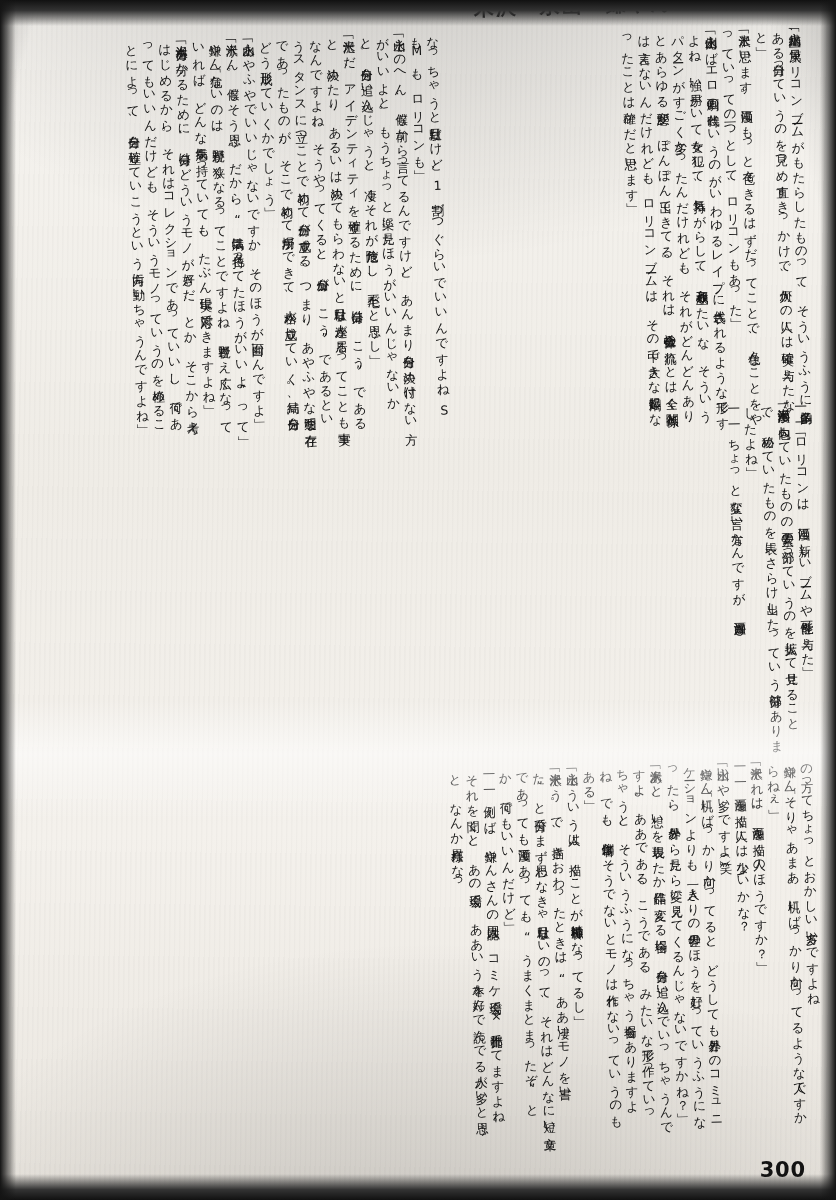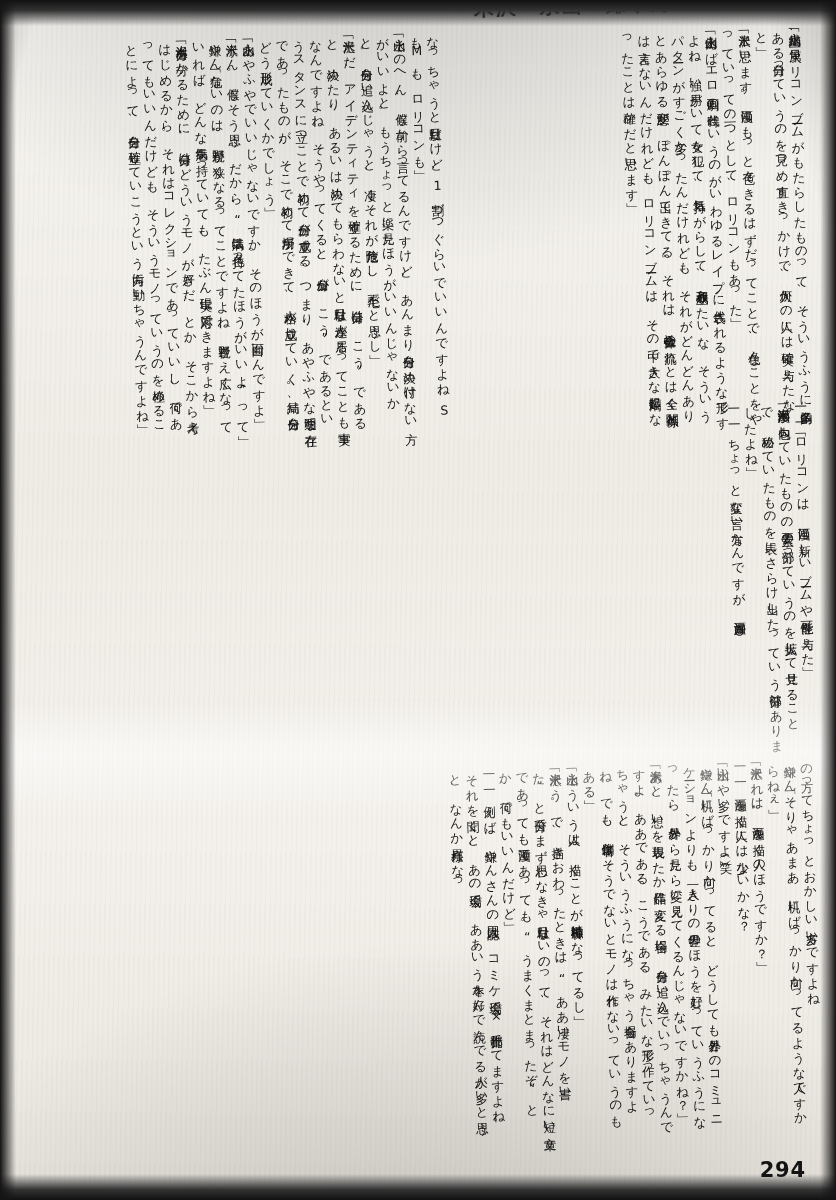--- a/index.html
+++ b/index.html
@@ -192,14 +192,14 @@
 
     </div>
   </div>
 
   <div class="sheen"></div>
   <div class="edge-top"></div>
   <div class="edge-bottom"></div>
   <div class="edge-left"></div>
   <div class="edge-right"></div>
 
-  <div id="page-number">294</div>
+  <div id="page-number">300</div>
 </div>
 
 </body></html>

